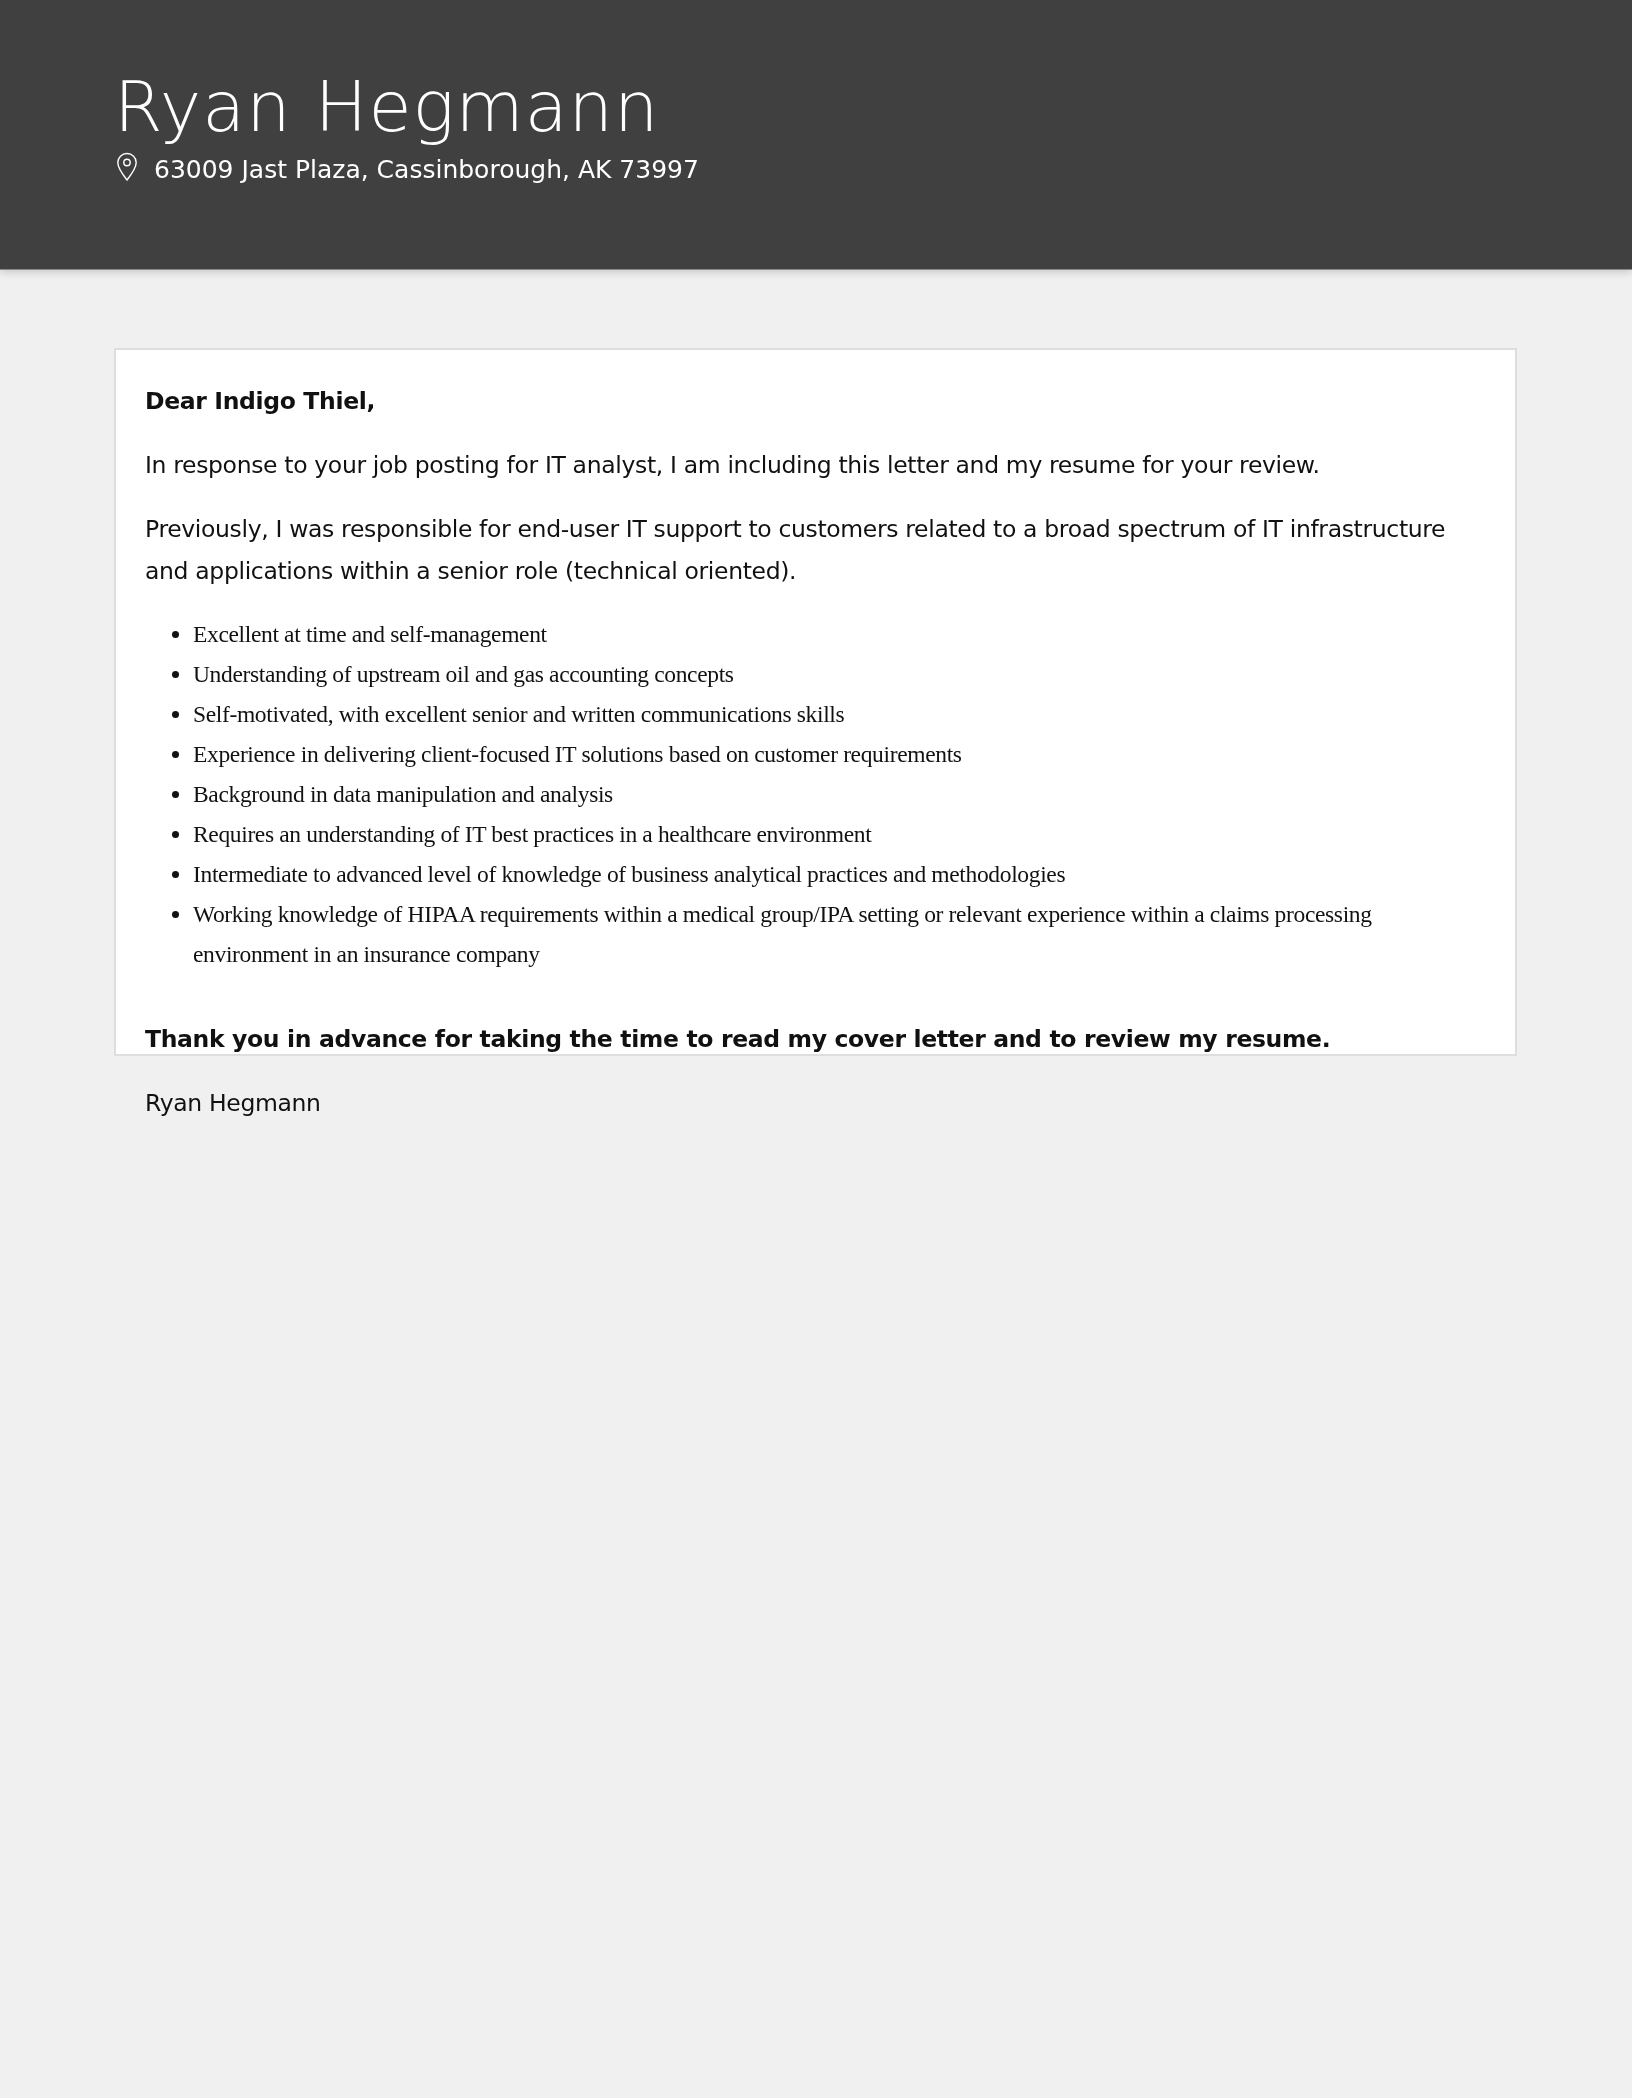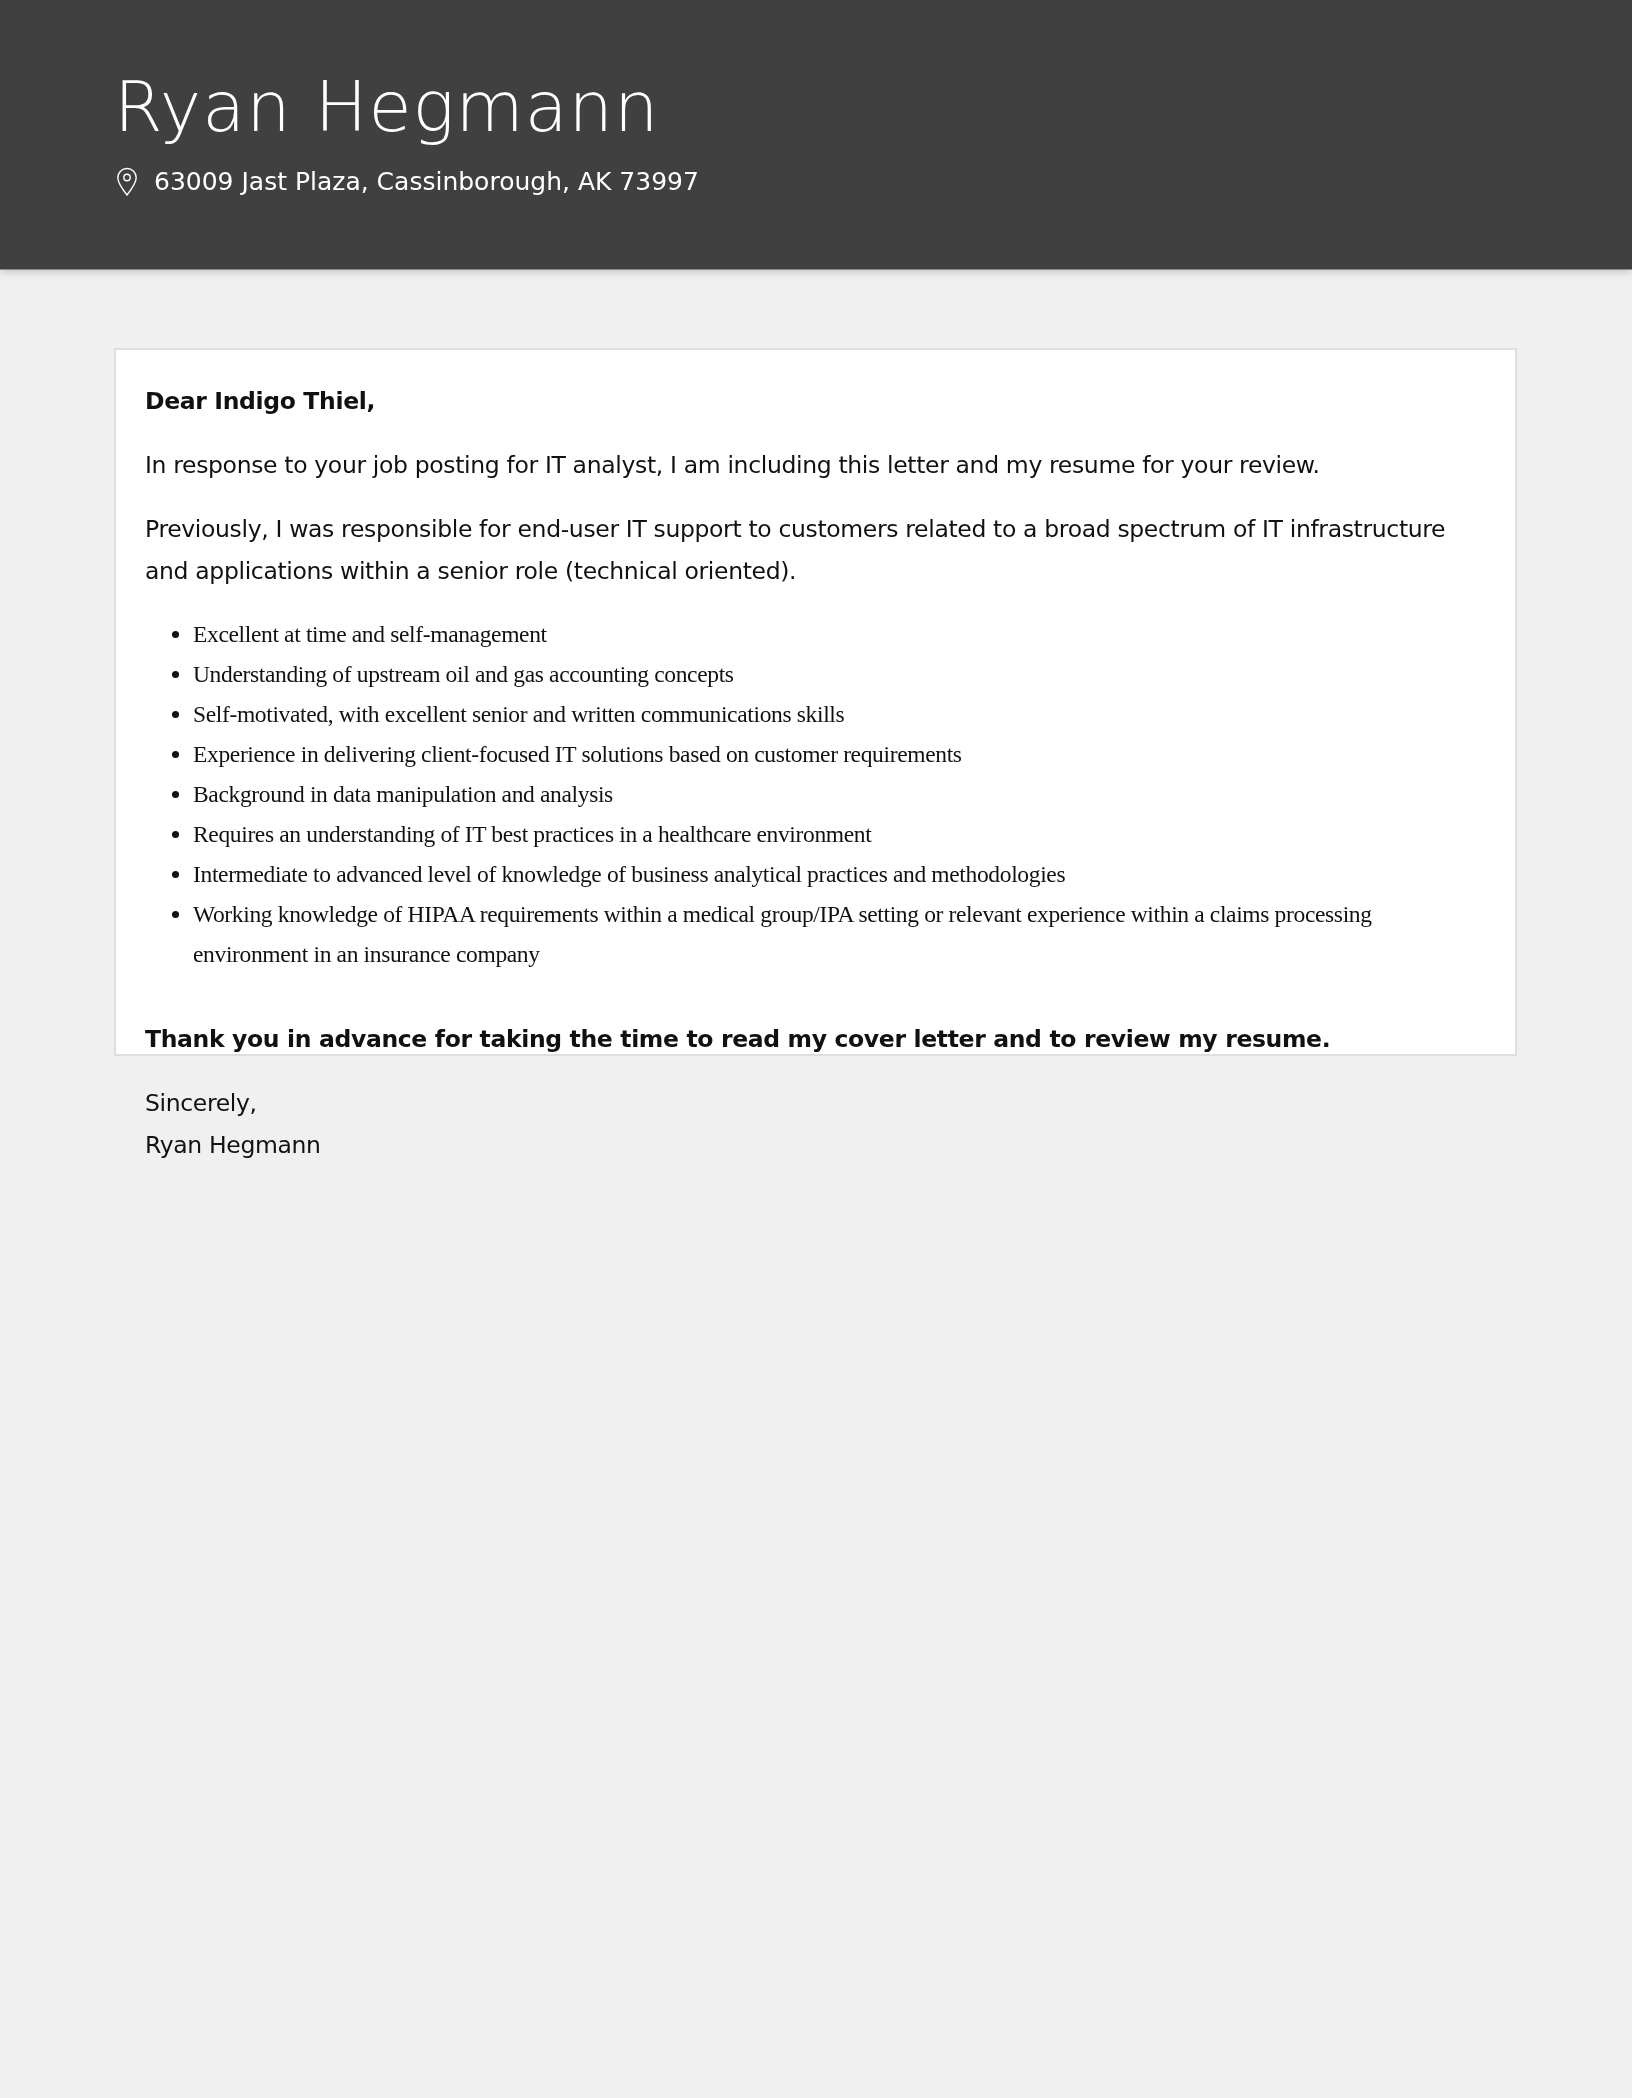--- a/index.html
+++ b/index.html
@@ -35,24 +35,24 @@
       font-weight: 300;
       font-size: 70px;
       line-height: 90px;
       color: #ffffff;
       letter-spacing: 1px;
       white-space: nowrap;
     }
     .header-address {
       position: absolute;
       left: 116px;
-      top: 164px;
+      top: 152px;
       height: 36px;
       display: flex;
-      align-items: center;
+      align-items: flex-start;
       color: #ffffff;
       font-size: 25px;
       line-height: 36px;
       white-space: nowrap;
     }
     .pin-icon {
       width: 22px;
       height: 30px;
       margin-right: 16px;
       display: inline-block;
@@ -126,17 +126,16 @@
       <li>Understanding of upstream oil and gas accounting concepts</li>
       <li>Self-motivated, with excellent senior and written communications skills</li>
       <li>Experience in delivering client-focused IT solutions based on customer requirements</li>
       <li>Background in data manipulation and analysis</li>
       <li>Requires an understanding of IT best practices in a healthcare environment</li>
       <li>Intermediate to advanced level of knowledge of business analytical practices and methodologies</li>
       <li>Working knowledge of HIPAA requirements within a medical group/IPA setting or relevant experience within a claims processing environment in an insurance company</li>
     </ul>
     <p class="bold">Thank you in advance for taking the time to read my cover letter and to review my resume.</p>
     <div class="closing">
-      <p>Sincerely,</p>
       <p>Ryan Hegmann</p>
     </div>
   </div>
 </main>
 
 </body></html>

